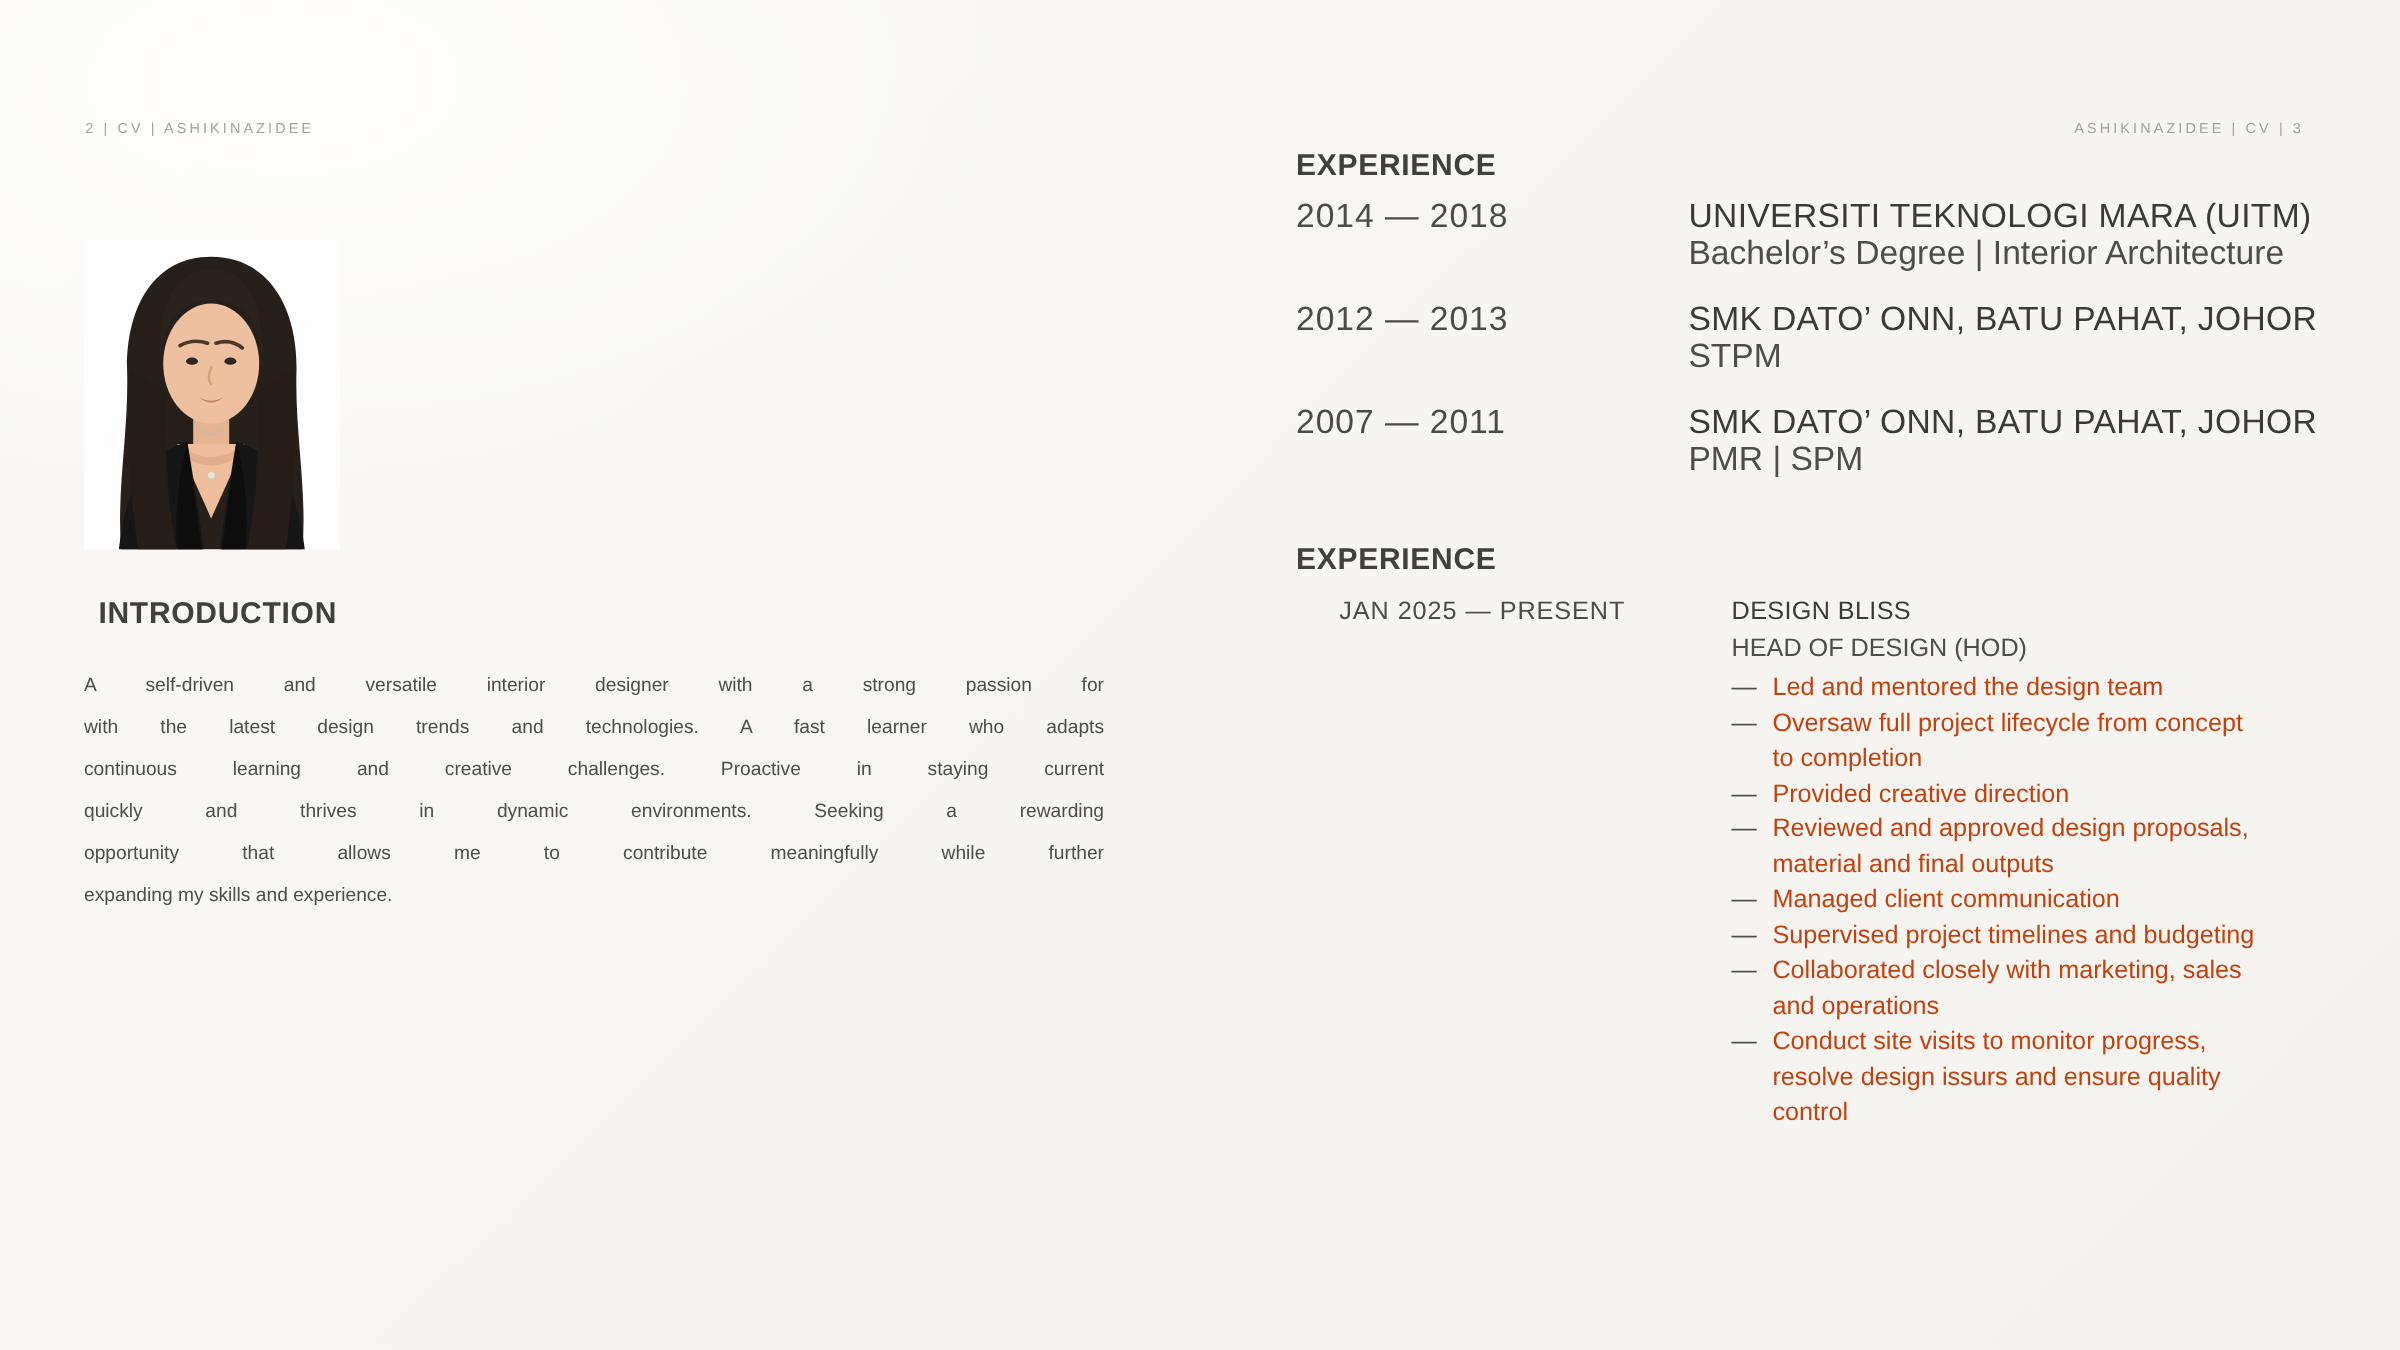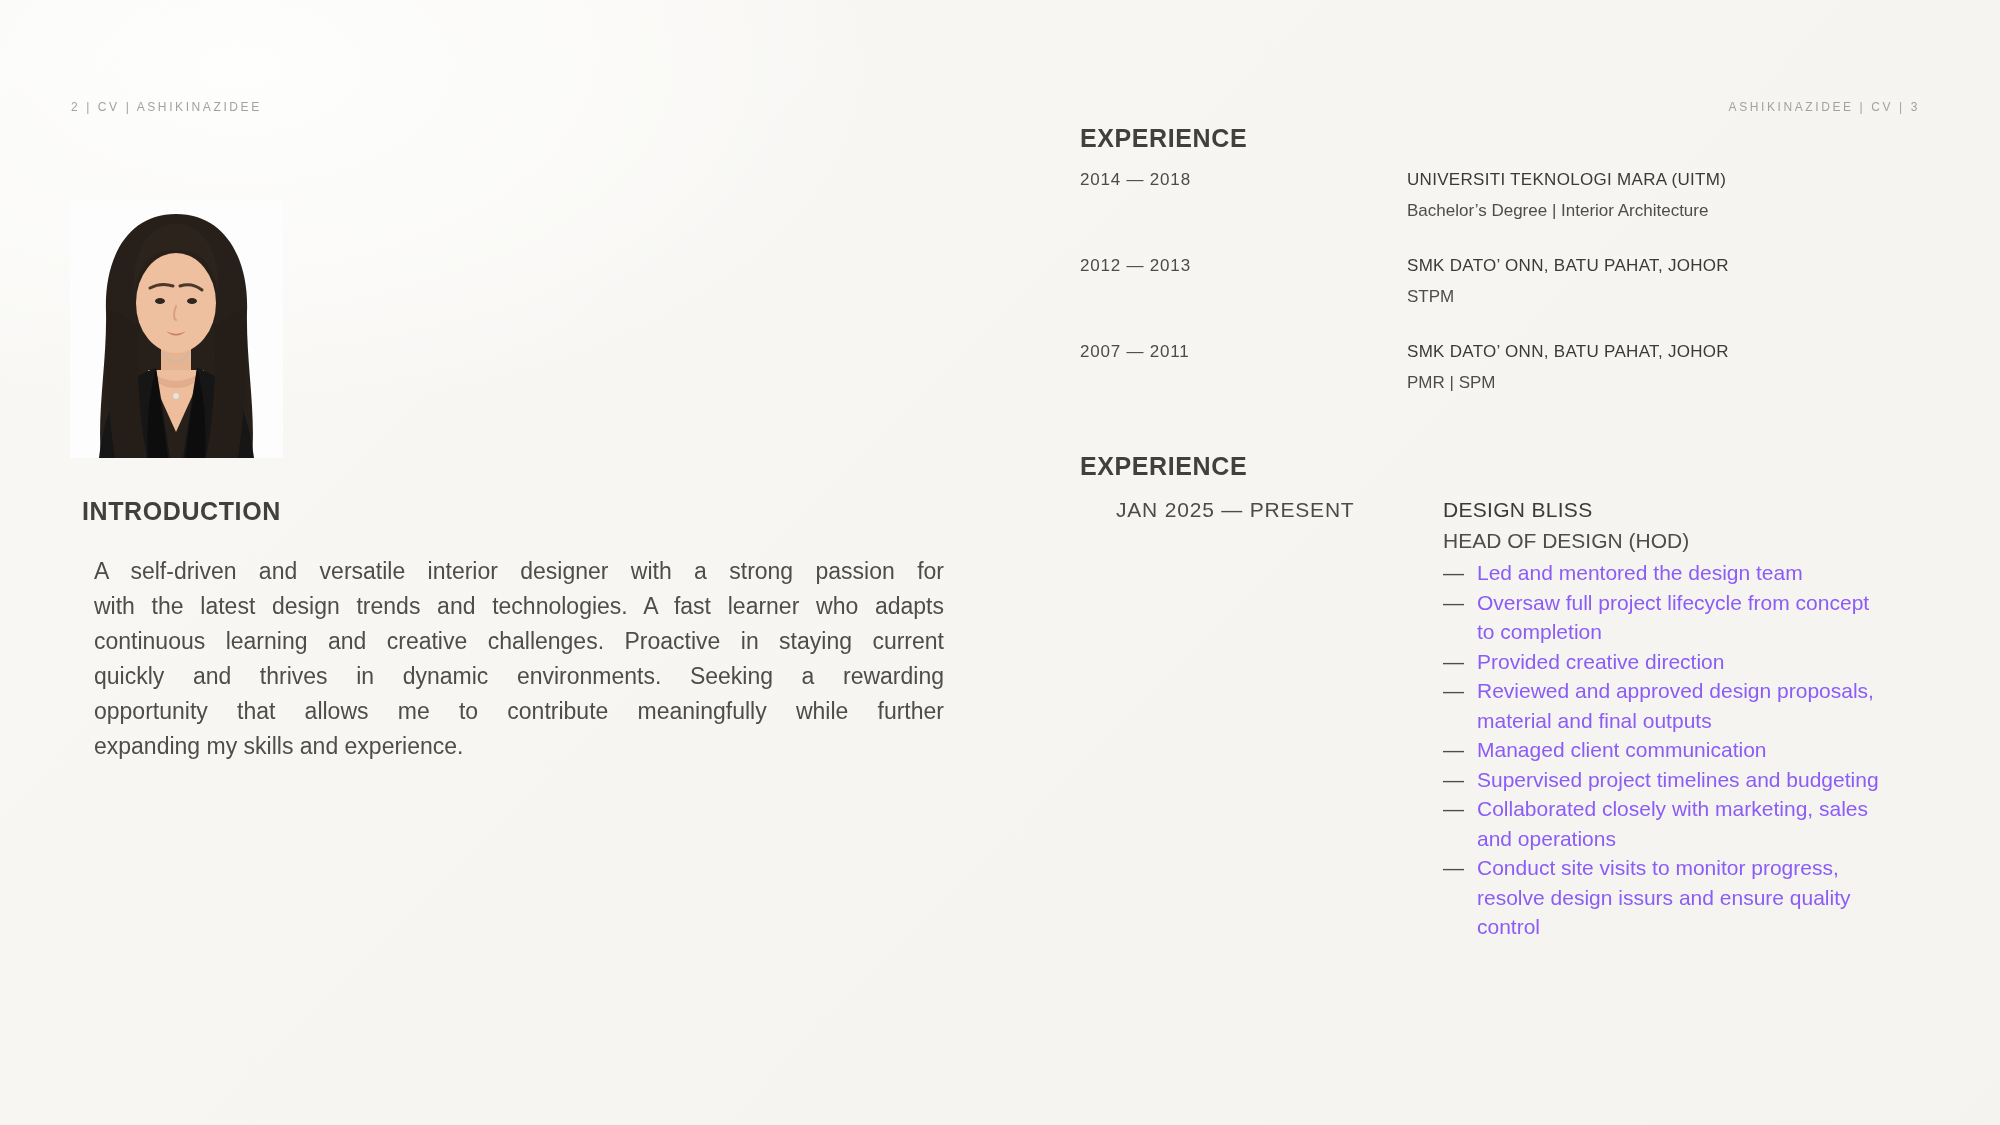--- a/index.html
+++ b/index.html
@@ -38,36 +38,35 @@
     font-weight: bold;
     letter-spacing: 0.6px;
     color: #41403e;
     white-space: nowrap;
   }
   #intro-heading { left: 70px; top: 485px; }
 
   #intro-paragraph {
     left: 70px; top: 554px;
     width: 850px;
-    font-size: 23px;
+    font-size: 16px;
     line-height: 35px;
     color: #4e4d4b;
-    margin-left: 24px;
   }
   .intro-line { text-align: justify; text-align-last: justify; }
   .intro-line.last { text-align: center; text-align-last: left; }
 
   
   #edu-heading { left: 1080px; top: 124px; }
   #edu-rows { left: 1080px; top: 164px; width: 856px; }
   .edu-row {
     display: grid;
     grid-template-columns: 327px 1fr;
     margin-bottom: 24px;
-    font-size: 17px;
+    font-size: 28px;
     line-height: 31px;
   }
   .date { color: #4c4b49; letter-spacing: 0.8px; white-space: nowrap; }
   .entry-title { font-weight: normal; color: #3b3a38; letter-spacing: 0.3px; white-space: nowrap; }
   .entry-subtitle { color: #4e4d4b; white-space: nowrap; }
 
   #exp-heading { left: 1080px; top: 452px; }
   #exp-job {
     left: 1080px; top: 494px;
     width: 880px;
@@ -82,21 +81,21 @@
     margin: 2px 0 0 0;
     padding: 0;
     font-size: 21px;
     line-height: 29.5px;
   }
   .bullet-item {
     display: grid;
     grid-template-columns: 34px 1fr;
   }
   .bullet-dash { color: #4e4d4b; }
-  .bullet-text { white-space: pre-line; color: #8b5cf6; }
+  .bullet-text { white-space: pre-line; color: #c2410c; }
 </style>
 </head>
 <body>
 
 <div>
 
   <div id="page-head-left" class="abs page-head">2 | CV | ASHIKINAZIDEE</div>
   <div id="page-head-right" class="abs page-head">ASHIKINAZIDEE | CV | 3</div>
 
   <figure id="photo-frame" class="abs" style="margin:0">

